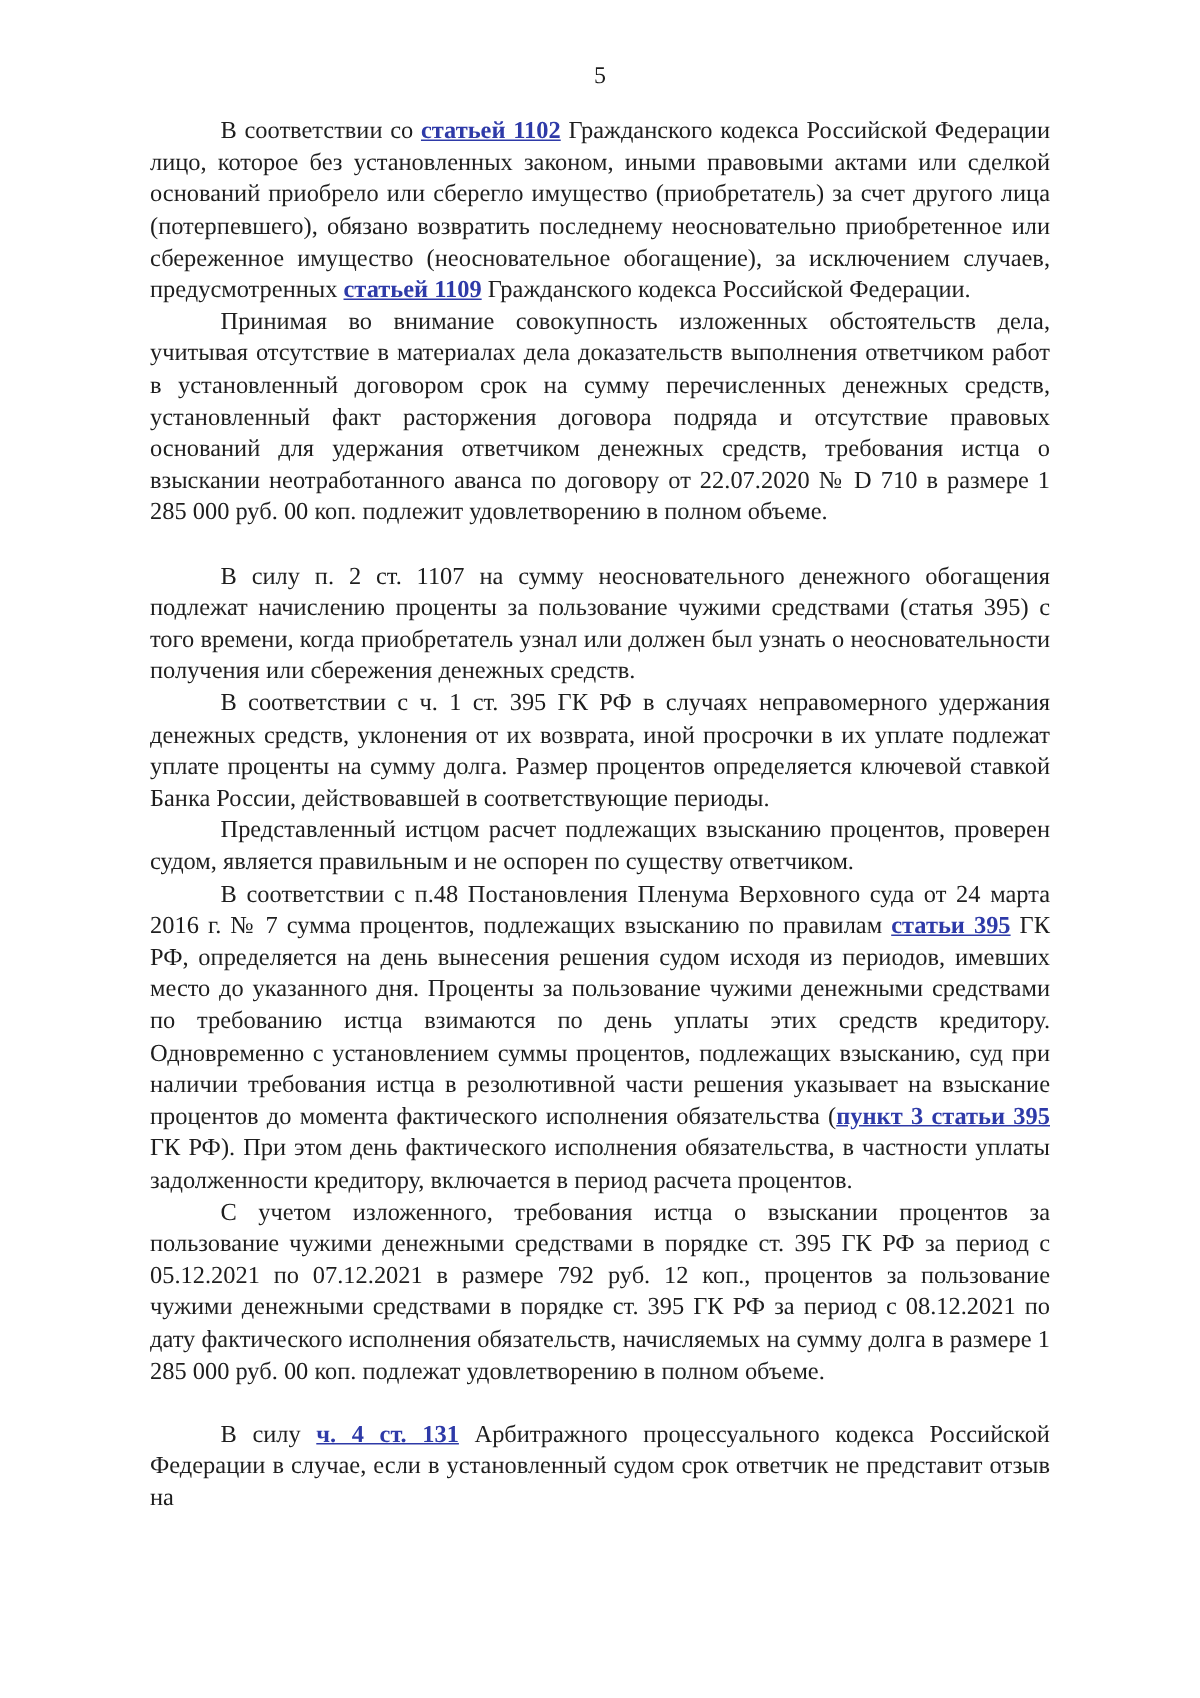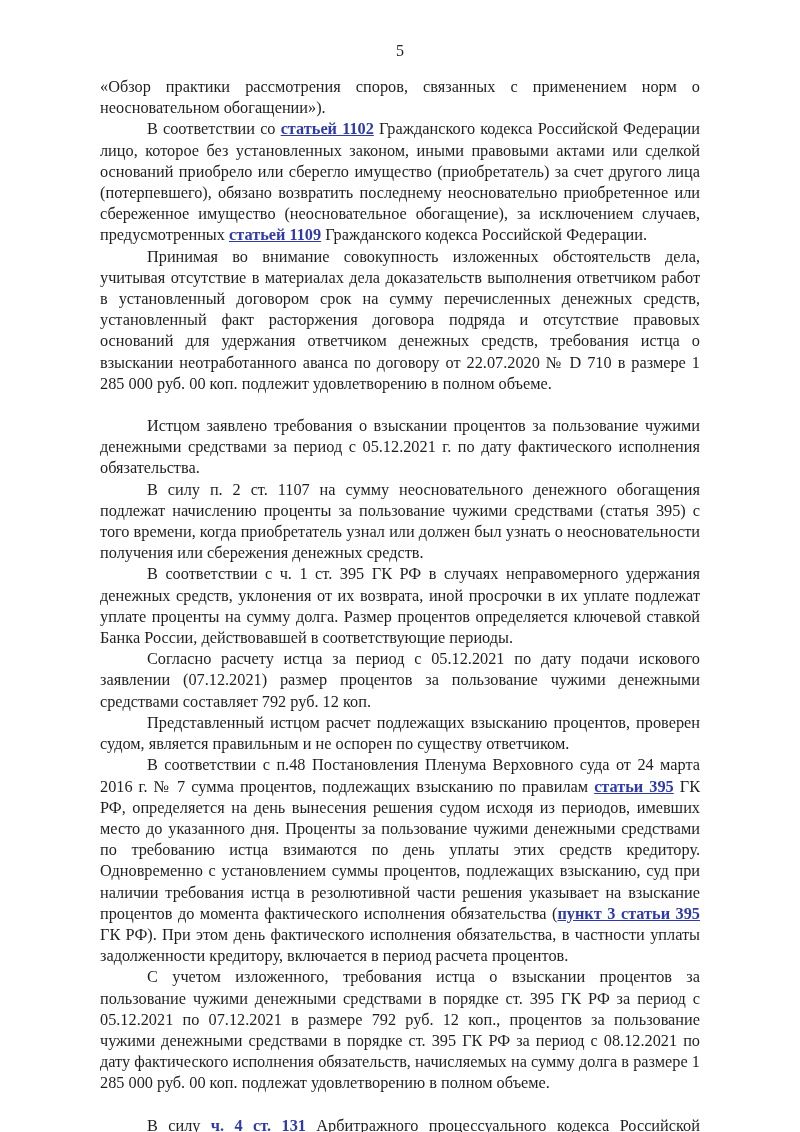--- a/index.html
+++ b/index.html
@@ -45,27 +45,24 @@
     cursor:pointer;
     font-weight:bold;
   }
 </style>
 </head>
 <body>
 
 <div class="page">
   <div class="page-number">5</div>
   <div class="content">
-      <p class="para"><span>«Обзор практики рассмотрения споров, связанных с применением норм о неосновательном обогащении»).</span></p>
       <p class="para indent"><span>В соответствии со </span><a href="#" class="statute-link">статьей 1102</a><span> Гражданского кодекса Российской Федерации лицо, которое без установленных законом, иными правовыми актами или сделкой оснований приобрело или сберегло имущество (приобретатель) за счет другого лица (потерпевшего), обязано возвратить последнему неосновательно приобретенное или сбереженное имущество (неосновательное обогащение), за исключением случаев, предусмотренных </span><a href="#" class="statute-link">статьей 1109</a><span> Гражданского кодекса Российской Федерации.</span></p>
       <p class="para indent"><span>Принимая во внимание совокупность изложенных обстоятельств дела, учитывая отсутствие в материалах дела доказательств выполнения ответчиком работ в установленный договором срок на сумму перечисленных денежных средств, установленный факт расторжения договора подряда и отсутствие правовых оснований для удержания ответчиком денежных средств, требования истца о взыскании неотработанного аванса по договору от 22.07.2020 № D 710 в размере 1 285 000 руб. 00 коп. подлежит удовлетворению в полном объеме.</span></p>
       <div class="spacer"></div>
-      <p class="para indent"><span>Истцом заявлено требования о взыскании процентов за пользование чужими денежными средствами за период с 05.12.2021 г. по дату фактического исполнения обязательства.</span></p>
       <p class="para indent"><span>В силу п. 2 ст. 1107 на сумму неосновательного денежного обогащения подлежат начислению проценты за пользование чужими средствами (статья 395) с того времени, когда приобретатель узнал или должен был узнать о неосновательности получения или сбережения денежных средств.</span></p>
       <p class="para indent"><span>В соответствии с ч. 1 ст. 395 ГК РФ в случаях неправомерного удержания денежных средств, уклонения от их возврата, иной просрочки в их уплате подлежат уплате проценты на сумму долга. Размер процентов определяется ключевой ставкой Банка России, действовавшей в соответствующие периоды.</span></p>
-      <p class="para indent"><span>Согласно расчету истца за период с 05.12.2021 по дату подачи искового заявлении (07.12.2021) размер процентов за пользование чужими денежными средствами составляет 792 руб. 12 коп.</span></p>
       <p class="para indent"><span>Представленный истцом расчет подлежащих взысканию процентов, проверен судом, является правильным и не оспорен по существу ответчиком.</span></p>
       <p class="para indent"><span>В соответствии с п.48 Постановления Пленума Верховного суда от 24 марта 2016 г. № 7 сумма процентов, подлежащих взысканию по правилам </span><a href="#" class="statute-link">статьи 395</a><span> ГК РФ, определяется на день вынесения решения судом исходя из периодов, имевших место до указанного дня. Проценты за пользование чужими денежными средствами по требованию истца взимаются по день уплаты этих средств кредитору. Одновременно с установлением суммы процентов, подлежащих взысканию, суд при наличии требования истца в резолютивной части решения указывает на взыскание процентов до момента фактического исполнения обязательства (</span><a href="#" class="statute-link">пункт 3 статьи 395</a><span> ГК РФ). При этом день фактического исполнения обязательства, в частности уплаты задолженности кредитору, включается в период расчета процентов.</span></p>
       <p class="para indent"><span>С учетом изложенного, требования истца о взыскании процентов за пользование чужими денежными средствами в порядке ст. 395 ГК РФ за период с 05.12.2021 по 07.12.2021 в размере 792 руб. 12 коп., процентов за пользование чужими денежными средствами в порядке ст. 395 ГК РФ за период с 08.12.2021 по дату фактического исполнения обязательств, начисляемых на сумму долга в размере 1 285 000 руб. 00 коп. подлежат удовлетворению в полном объеме.</span></p>
       <div class="spacer"></div>
       <p class="para indent"><span>В силу </span><a href="#" class="statute-link">ч. 4 ст. 131</a><span> Арбитражного процессуального кодекса Российской Федерации в случае, если в установленный судом срок ответчик не представит отзыв на</span></p>
     </div>
 </div>
 
 </body></html>

